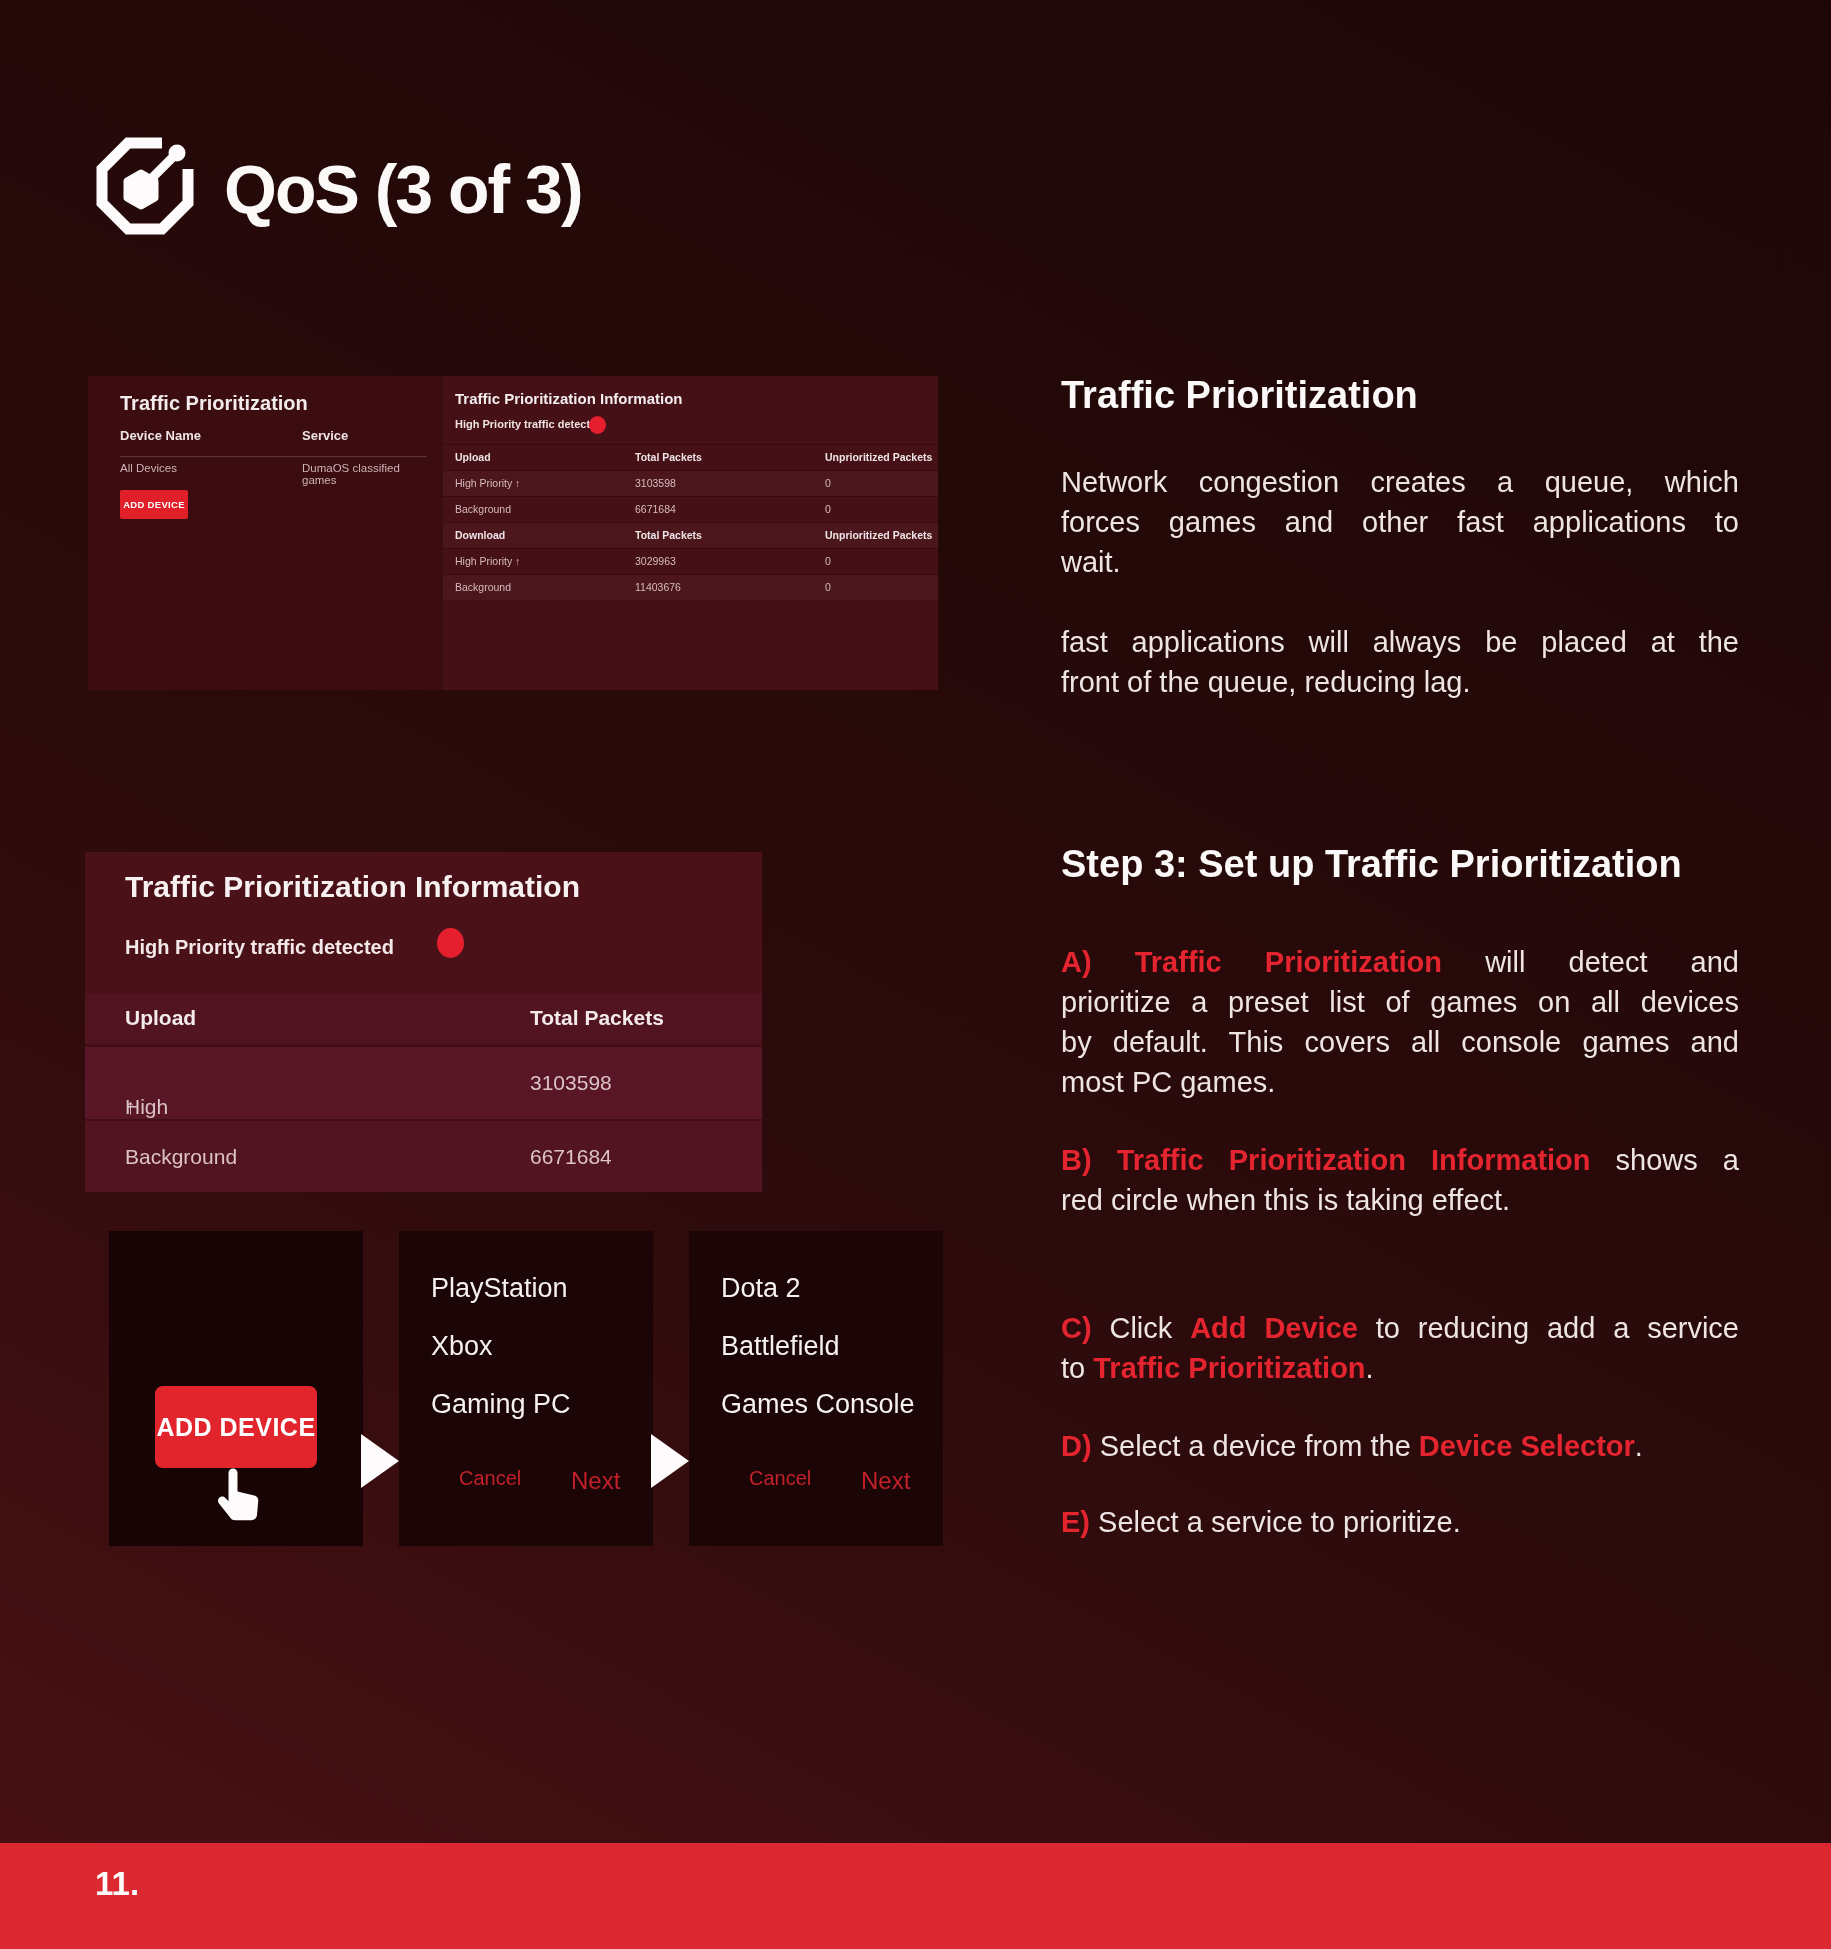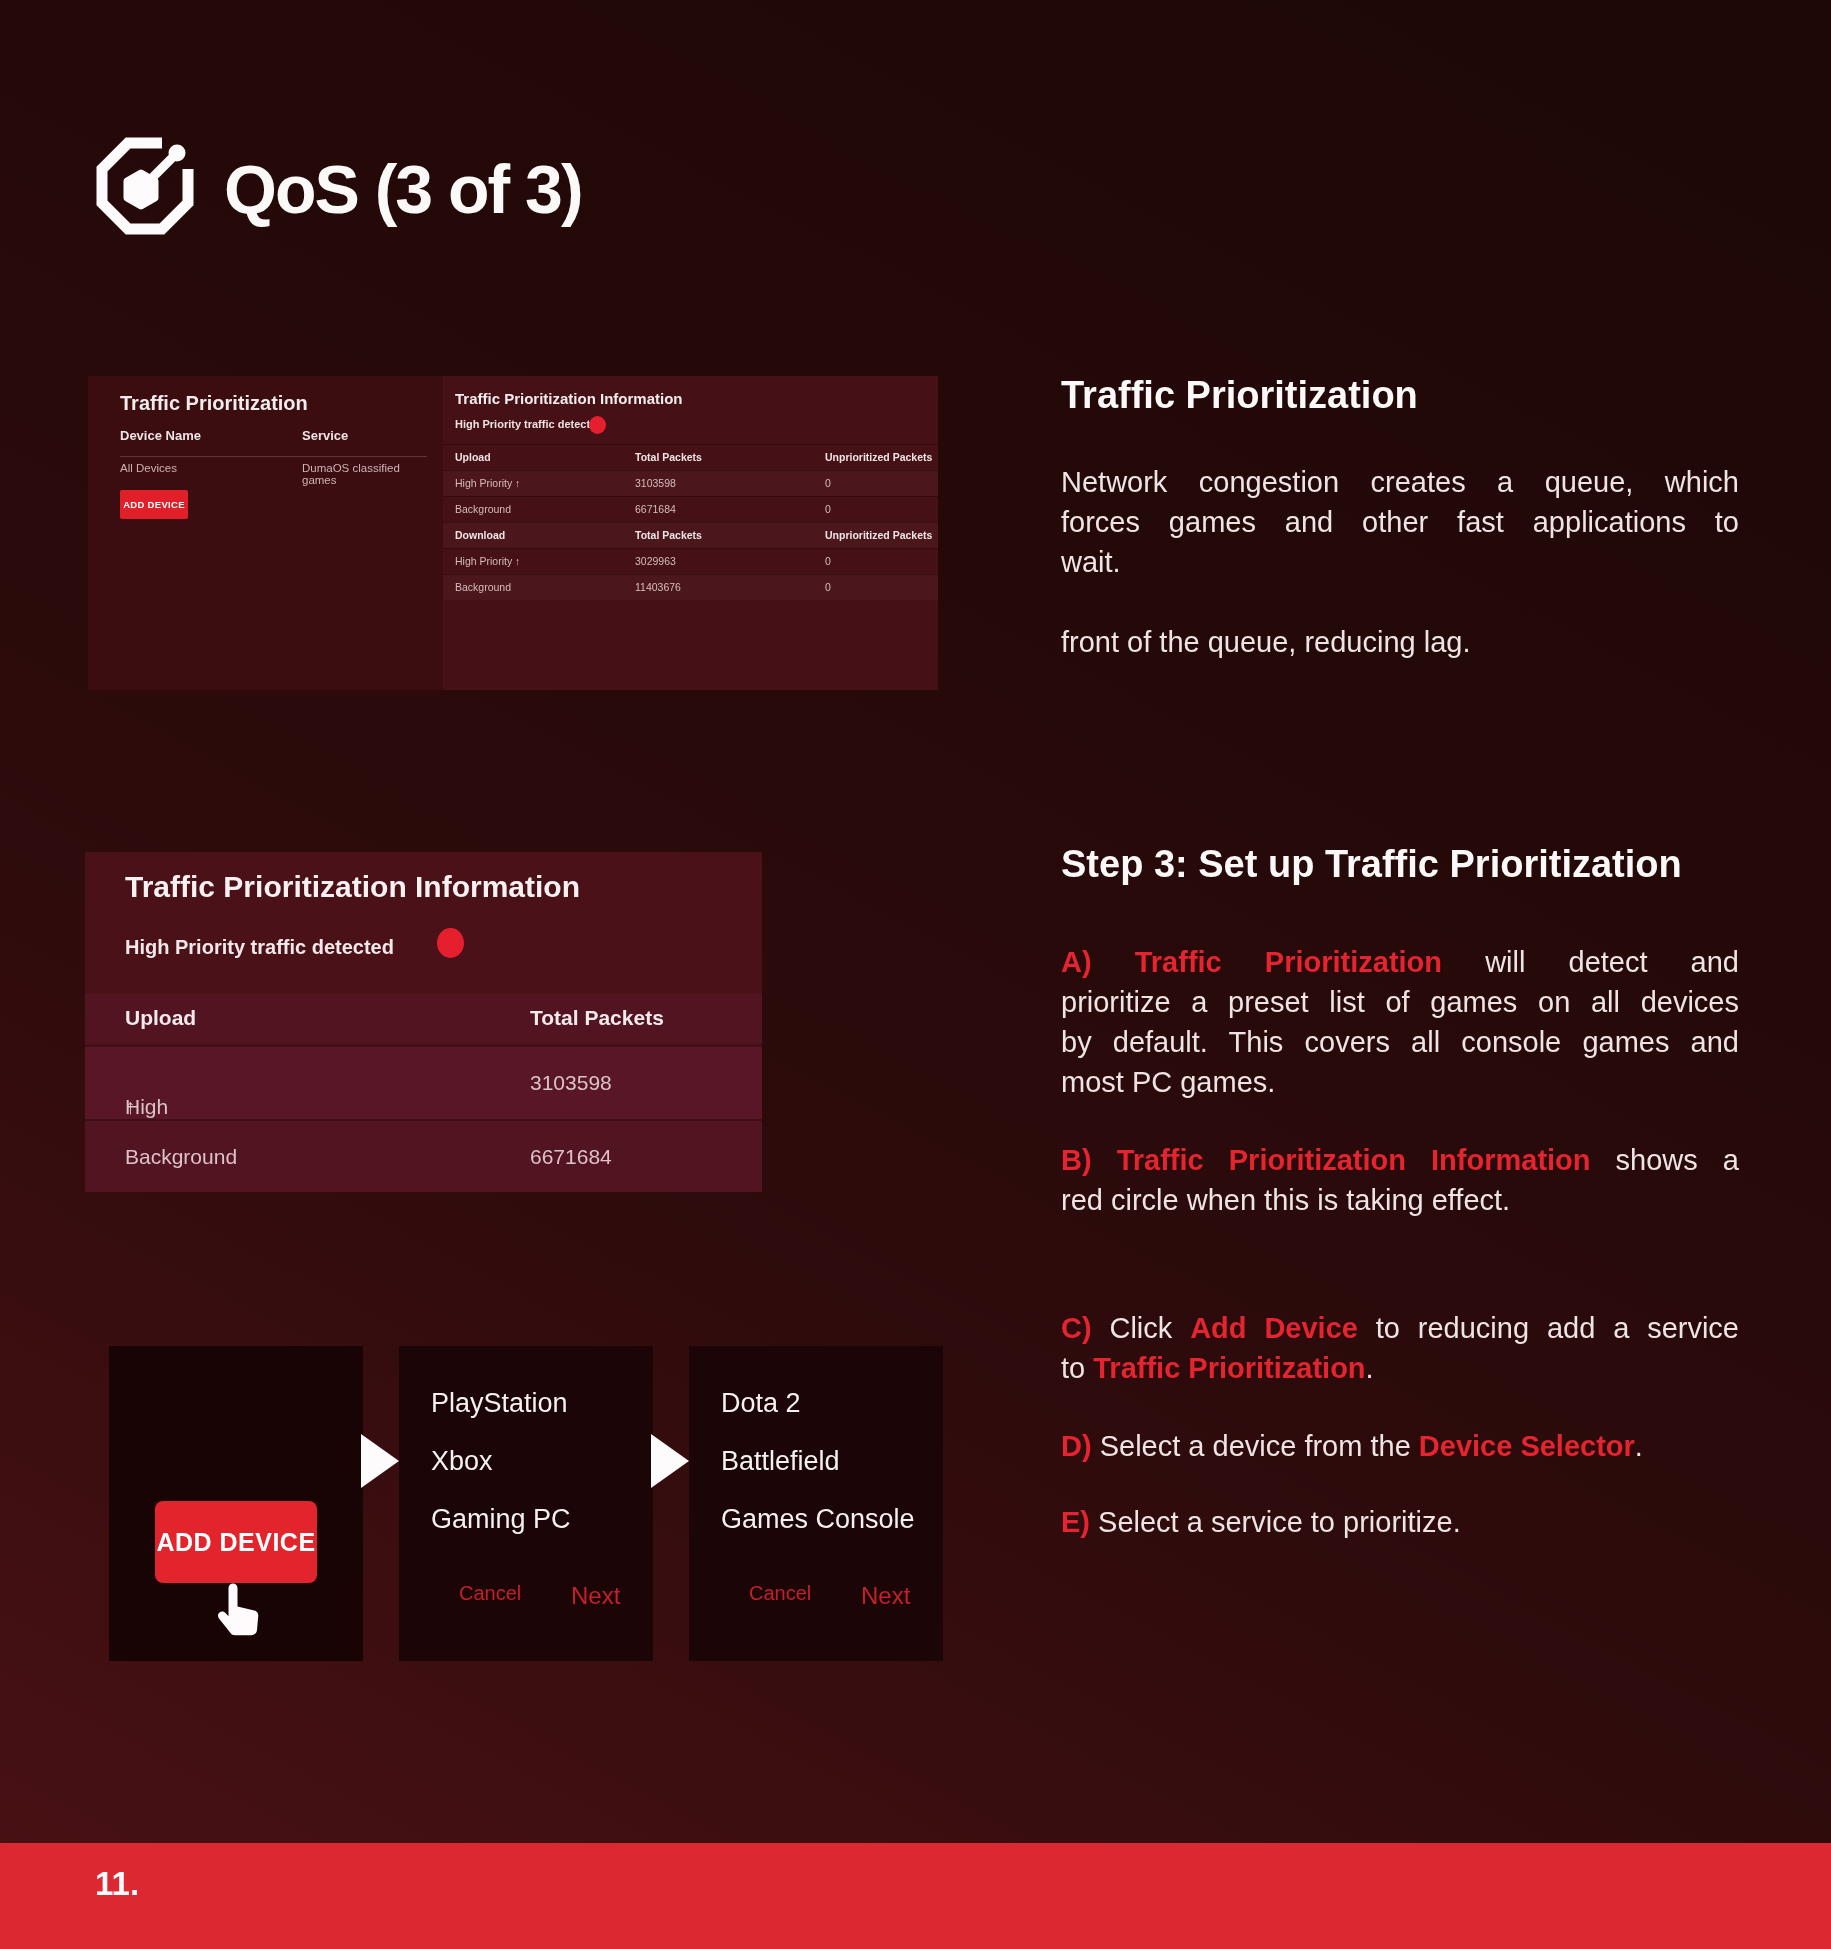--- a/index.html
+++ b/index.html
@@ -45,21 +45,21 @@
   .f2-head{left:0;top:142px;width:100%;height:49px;background:#531421;}
   .f2-head span{position:absolute;top:12px;font-size:21px;font-weight:bold;color:#f3eaeb;}
   .f2-row{left:0;width:100%;height:72px;border-top:2px solid #400e14;}
   .f2-row1{top:193px;background:#581626;}
   .f2-row2{top:267px;background:#531421;height:71px;}
   .f2-row span{position:absolute;top:24px;font-size:21px;color:#dcc3c6;}
   .f2-c0{left:40px;} .f2-c1{left:445px;}
   .f2-arrow{font-size:23px;}
 
   
-  .f3panel{top:1346px;width:254px;height:315px;background:#1b0506;}
+  .f3panel{top:1231px;width:254px;height:315px;background:#1b0506;}
   .f3p1{left:109px;background:#180405;}
   .f3p2{left:399px;}
   .f3p3{left:689px;}
   .f3-btn{left:46px;top:155px;width:162px;height:82px;background:#e2242c;border-radius:8px;
           display:flex;align-items:center;justify-content:center;color:#fff;
           font-size:25px;font-weight:bold;letter-spacing:.5px;}
   .f3-hand{left:100px;top:232px;width:62px;height:70px;}
   .f3-item{left:32px;font-size:27px;color:#f6f1f1;}
   .f3-it0{top:42px;} .f3-it1{top:100px;} .f3-it2{top:158px;}
   .f3-cancel{left:60px;top:236px;font-size:20px;color:#c2202a;}
@@ -198,20 +198,21 @@
 
   <div class="abs art-h art-h1">Traffic Prioritization</div>
 
   <div class="abs para p1">
     <span class="ln">Network congestion creates a queue, which</span>
     <span class="ln">forces games and other fast applications to</span>
     <span class="ln last">wait.</span>
   </div>
 
   <div class="abs para p2">
+    <span class="ln">fast applications will always be placed at the</span>
     <span class="ln last">front of the queue, reducing lag.</span>
   </div>
 
   <div class="abs art-h art-h2">Step 3: Set up Traffic Prioritization</div>
 
   <div class="abs para pa">
     <span class="ln"><span class="red">A) Traffic Prioritization</span><span> will detect and</span></span>
     <span class="ln">prioritize a preset list of games on all devices</span>
     <span class="ln">by default. This covers all console games and</span>
     <span class="ln last">most PC games.</span>

